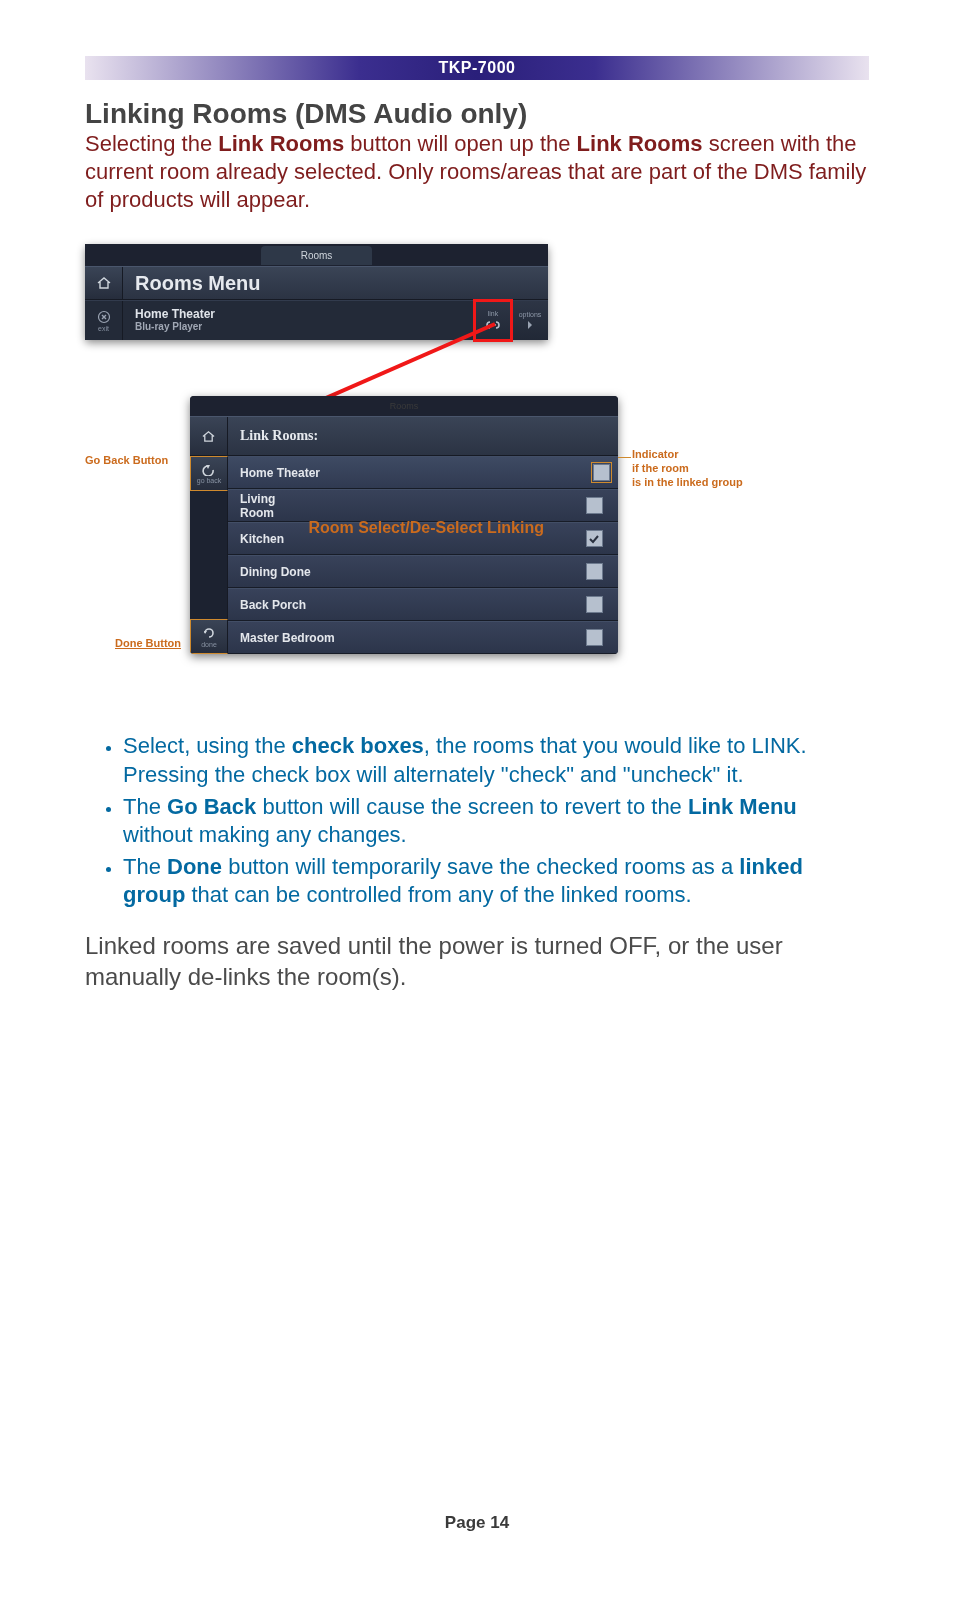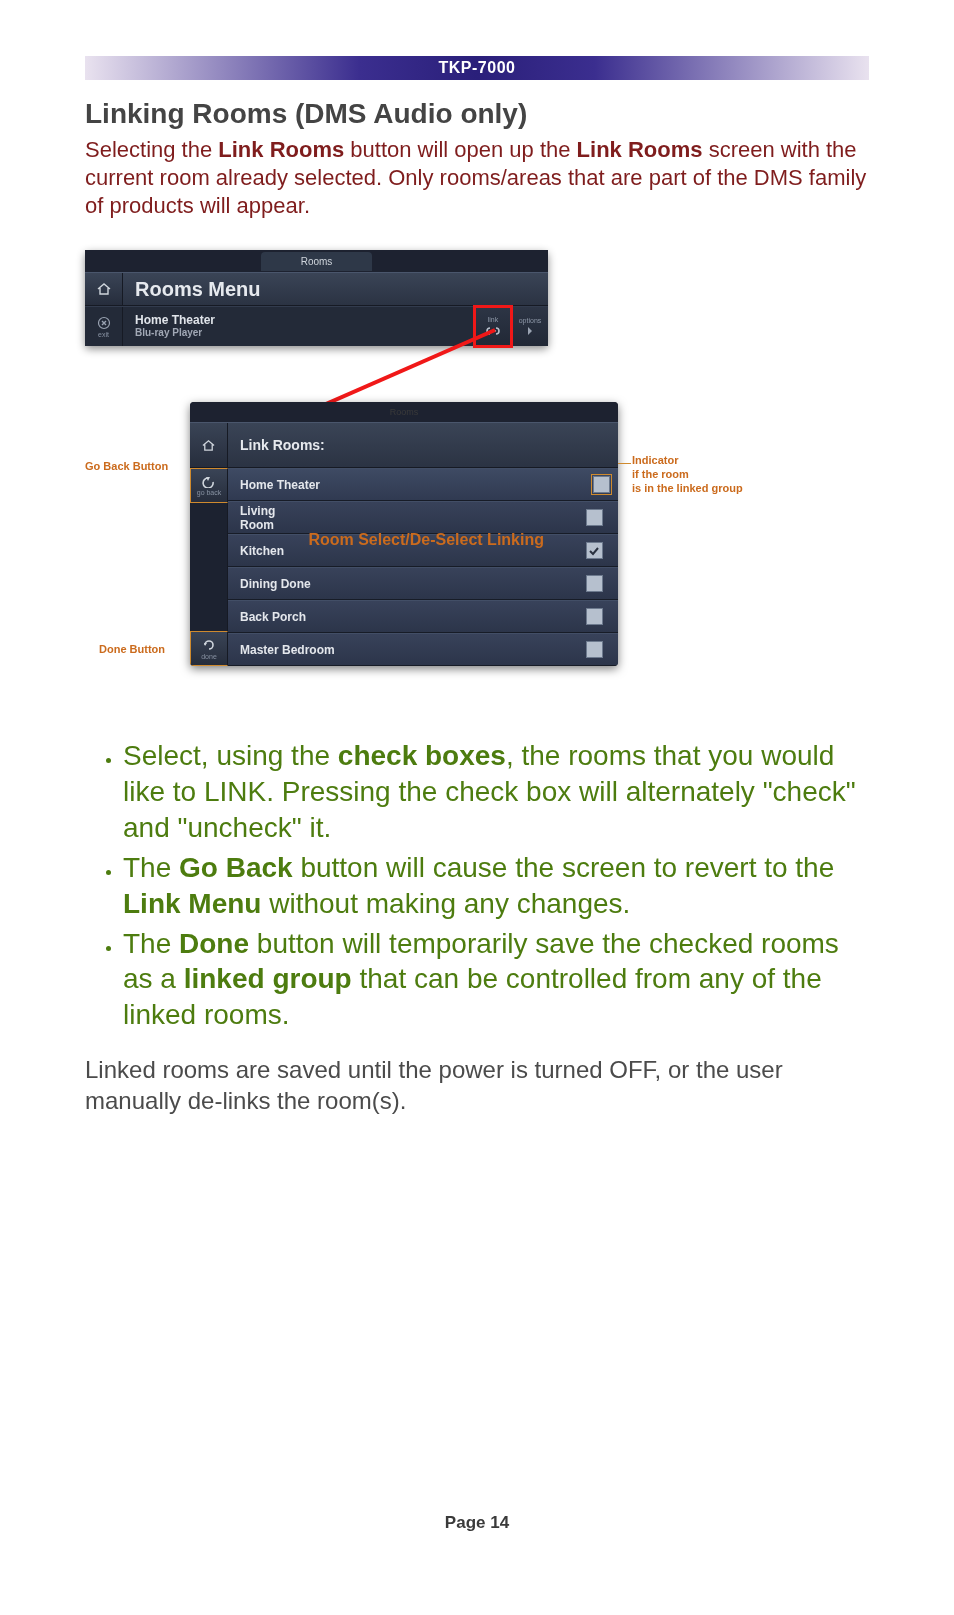--- a/index.html
+++ b/index.html
@@ -22,21 +22,21 @@
     font-size: 16px;
     text-align: center;
     line-height: 24px;
     letter-spacing: 0.5px;
     margin-bottom: 18px;
   }
   .section-title {
     font-size: 28px;
     font-weight: 700;
     color: #444;
-    margin-bottom: 6px;
+    margin-bottom: 0;
     font-stretch: semi-condensed;
   }
   .intro {
     font-size: 22px;
     line-height: 1.28;
     color: #7f1d1d;
   }
   .intro b { font-weight: 700; }
 
   .figure-area {
@@ -199,43 +199,43 @@
   .orange-label {
     color: #cb6b1d;
     font-size: 11px;
     font-weight: 700;
   }
   .float-label {
     position: absolute;
     white-space: nowrap;
   }
   .go-back-label { left: 0; top: 210px; }
-  .done-label   { left: 14px; top: 393px; }
+  .done-label   { left: 30px; top: 393px; text-decoration: underline; }
   .indicator-label { left: 547px; top: 204px; width: 220px; line-height: 1.25; }
   .indicator-connector {
     position:absolute;
     left:533px; top:213px;
     width:13px; height:1px;
     border-top:1px solid #cf8a2e;
   }
 
   .callout-line {
     position: absolute;
     background: none;
     pointer-events: none;
   }
 
   ul.instructions {
     margin: 6px 0 0 14px;
     padding-left: 24px;
   }
   ul.instructions li {
-    font-size: 28px;
+    font-size: 22px;
     line-height: 1.28;
-    color: #4d7c0f;
+    color: #0369a1;
     margin-bottom: 4px;
     list-style: disc;
   }
   ul.instructions li::marker { font-size: 18px; }
   .after {
     font-size: 24px;
     line-height: 1.28;
     color: #4b4b4b;
     margin-top: 22px;
   }
@@ -308,21 +308,21 @@
     </div>
 
     <svg class="callout-line" style="left:200px;top:72px;" width="230" height="100">
       <line x1="0" y1="100" x2="210" y2="8" stroke="#f01818" stroke-width="4"></line>
     </svg>
 
     <div class="panel-bottom">
       <div class="tab-row" style="height:20px;background:#1d2230;display:flex;justify-content:center;align-items:center;">
         <div class="tab" style="font-size:9px;padding:3px 32px;">Rooms</div>
       </div>
-      <div class="menu-row" style="height:46px;">
+      <div class="menu-row" style="height:40px;font-family:Liberation Serif, serif;">
         <div class="icon-cell">
           <svg width="15" height="13" viewBox="0 0 16 14">
               <path fill="none" stroke="#cfd5dc" stroke-width="1.4" d="M2 7 L8 2 L14 7 M4 6 V12 H12 V6"></path>
             </svg>
         </div>
         <div class="menu-title" style="font-size:14px;">Link Rooms:</div>
       </div>
 
       <div style="display:flex;">
         <div style="width:38px;display:flex;flex-direction:column;">

